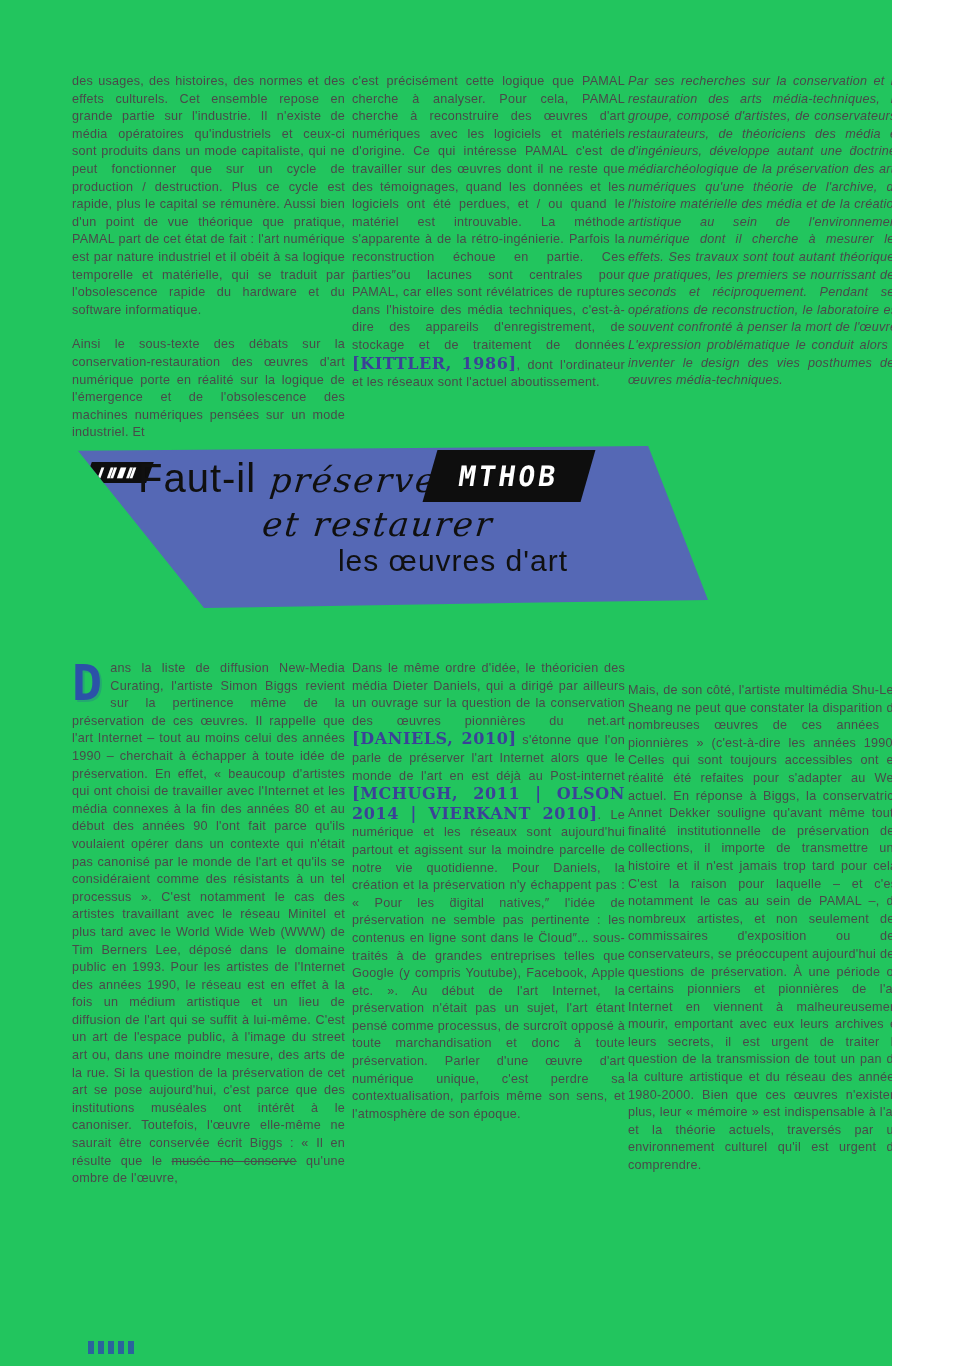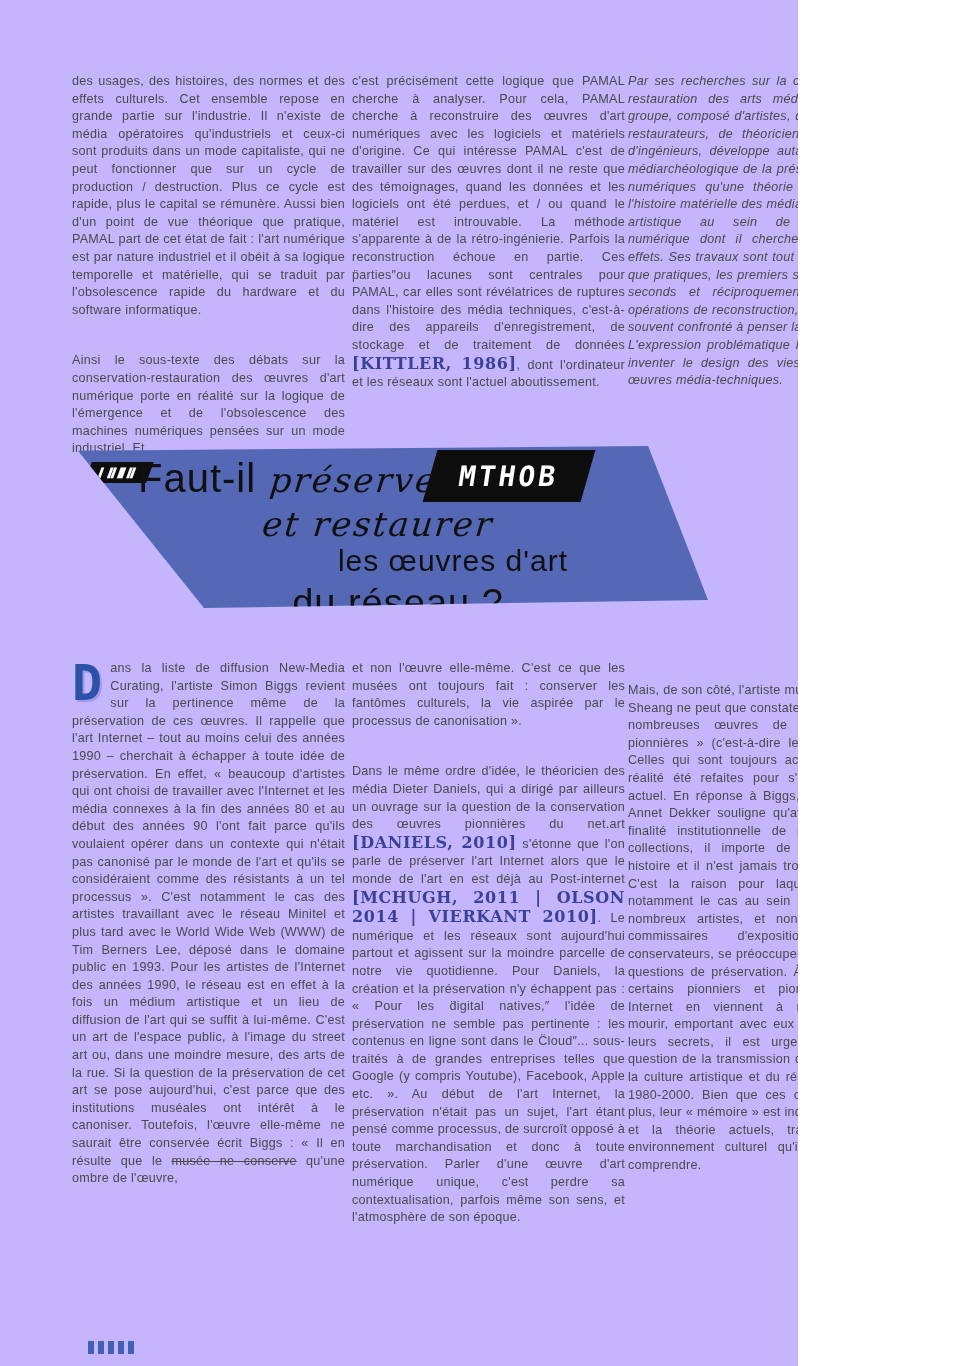--- a/index.html
+++ b/index.html
@@ -1,26 +1,26 @@
 <!DOCTYPE html>
 <html lang="fr"><head>
 <meta charset="utf-8">
 <style>
   html,body { margin:0; padding:0; background:#ffffff; }
   .page {
-    position:relative; width:798px; height:1366px; background:#c4b5fd;
+    position:relative; width:892px; height:1366px; background:#22c55e;
     overflow:hidden; font-family:"Liberation Sans", sans-serif;
   }
   .col {
     position:absolute; width:273px; text-align:justify;
     color:#4a4a4a; font-size:12.6px; line-height:17.6px;
     letter-spacing:0.25px; font-weight:400; hyphens:auto;
   }
   .para { margin:0; }
-  .para + .para { margin-top:33px; }
+  .para + .para { margin-top:17px; }
   .seg-text {}
   .seg-cite {
     font-family:"DejaVu Serif", serif; color:#3b4198;
     font-size:16px; letter-spacing:0.6px; font-weight:bold;
   }
   .seg-glitch {
     text-decoration:line-through; text-decoration-thickness:1px;
     text-decoration-color:#4a4a4a;
   }
   .seg-dropcap {
@@ -94,30 +94,28 @@
       </div>
       <div class="b-line1">
         <span class="t-sans">Faut-il</span>
         <span class="t-script">préserver</span>
       </div>
       <div class="glitch-box">
         <span>MTHOB</span>
       </div>
       <div class="b-line2 t-script">et restaurer</div>
       <div class="b-line3 t-sans">les œuvres d'art</div>
-      <div class="b-line4 t-sans">du réseau ?</div>
     </div>
   </div>
 
 
   <div class="col" style="left:72px; top:660px;">
       <p class="para"><span class="seg-dropcap">D</span><span class="seg-text">ans la liste de diffusion New-Media Curating, l'artiste Simon Biggs revient sur la pertinence même de la préservation de ces œuvres. Il rappelle que l'art Internet – tout au moins celui des années 1990 – cherchait à échapper à toute idée de préservation. En effet, « beaucoup d'artistes qui ont choisi de travailler avec l'Internet et les média connexes à la fin des années 80 et au début des années 90 l'ont fait parce qu'ils voulaient opérer dans un contexte qui n'était pas canonisé par le monde de l'art et qu'ils se considéraient comme des résistants à un tel processus ». C'est notamment le cas des artistes travaillant avec le réseau Minitel et plus tard avec le World Wide Web (WWW) de Tim Berners Lee, déposé dans le domaine public en 1993. Pour les artistes de l'Internet des années 1990, le réseau est en effet à la fois un médium artistique et un lieu de diffusion de l'art qui se suffit à lui-même. C'est un art de l'espace public, à l'image du street art ou, dans une moindre mesure, des arts de la rue. Si la question de la préservation de cet art se pose aujourd'hui, c'est parce que des institutions muséales ont intérêt à le canoniser. Toutefois, l'œuvre elle-même ne saurait être conservée écrit Biggs : « Il en résulte que le </span><span class="seg-glitch">musée ne conserve</span><span class="seg-text"> qu'une ombre de l'œuvre,</span></p>
     </div>
   <div class="col" style="left:352px; top:660px;">
-      <p class="para"><span class="seg-text">et non l'œuvre elle-même. C'est ce que les musées ont toujours fait : conserver les fantômes culturels, la vie aspirée par le processus de canonisation ».</span></p>
       <p class="para"><span class="seg-text">Dans le même ordre d'idée, le théoricien des média Dieter Daniels, qui a dirigé par ailleurs un ouvrage sur la question de la conservation des œuvres pionnières du net.art </span><span class="seg-cite">[DANIELS, 2010]</span><span class="seg-text"> s'étonne que l'on parle de préserver l'art Internet alors que le monde de l'art en est déjà au Post-internet </span><span class="seg-cite">[MCHUGH, 2011 | OLSON 2014 | VIERKANT 2010]</span><span class="seg-text">. Le numérique et les réseaux sont aujourd'hui partout et agissent sur la moindre parcelle de notre vie quotidienne. Pour Daniels, la création et la préservation n'y échappent pas : « Pour les d̈igital natives,″ l'idée de préservation ne semble pas pertinente : les contenus en ligne sont dans le C̈loud″... sous-traités à de grandes entreprises telles que Google (y compris Youtube), Facebook, Apple etc. ». Au début de l'art Internet, la préservation n'était pas un sujet, l'art étant pensé comme processus, de surcroît opposé à toute marchandisation et donc à toute préservation. Parler d'une œuvre d'art numérique unique, c'est perdre sa contextualisation, parfois même son sens, et l'atmosphère de son époque.</span></p>
     </div>
   <div class="col" style="left:628px; top:682px;">
       <p class="para"><span class="seg-text">Mais, de son côté, l'artiste multimédia Shu-Lea Sheang ne peut que constater la disparition de nombreuses œuvres de ces années « pionnières » (c'est-à-dire les années 1990). Celles qui sont toujours accessibles ont en réalité été refaites pour s'adapter au Web actuel. En réponse à Biggs, la conservatrice Annet Dekker souligne qu'avant même toute finalité institutionnelle de préservation des collections, il importe de transmettre une histoire et il n'est jamais trop tard pour cela. C'est la raison pour laquelle – et c'est notamment le cas au sein de PAMAL –, de nombreux artistes, et non seulement des commissaires d'exposition ou des conservateurs, se préoccupent aujourd'hui des questions de préservation. À une période où certains pionniers et pionnières de l'art Internet en viennent à malheureusement mourir, emportant avec eux leurs archives et leurs secrets, il est urgent de traiter la question de la transmission de tout un pan de la culture artistique et du réseau des années 1980-2000. Bien que ces œuvres n'existent plus, leur « mémoire » est indispensable à l'art et la théorie actuels, traversés par un environnement culturel qu'il est urgent de comprendre.</span></p>
     </div>
 
   <div class="glitch-artifact"></div>
 
 </div>
 

